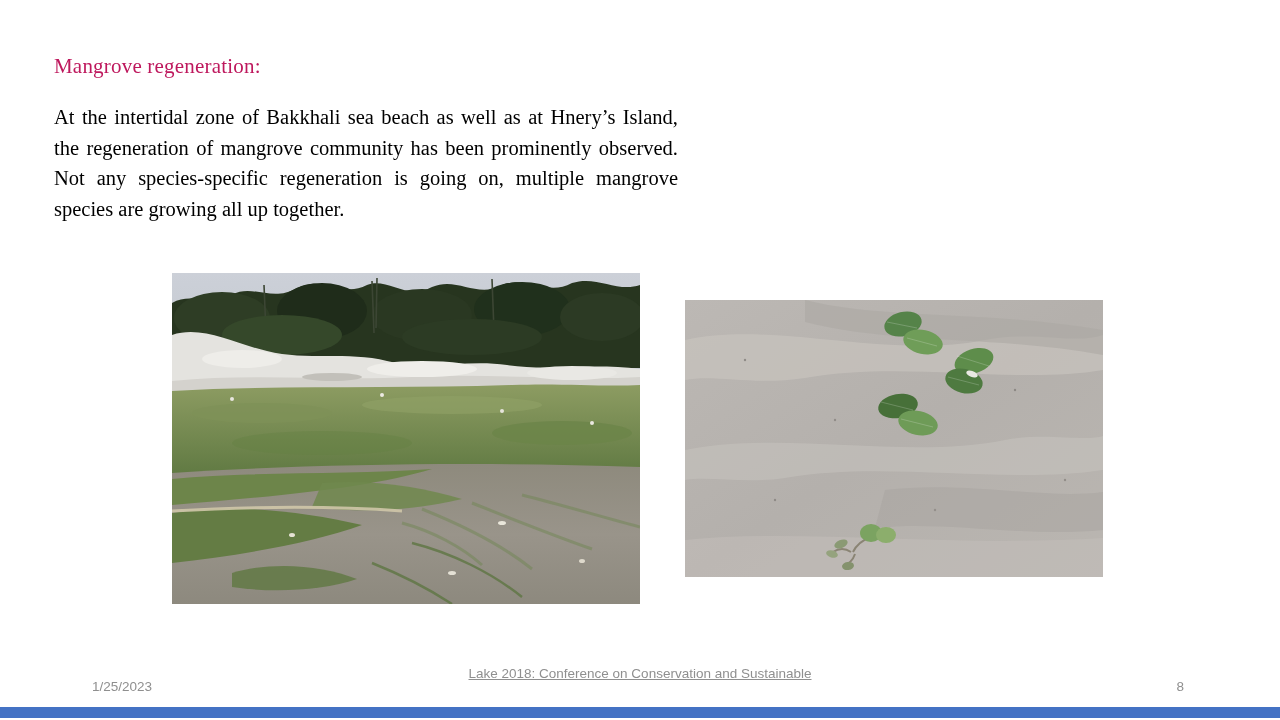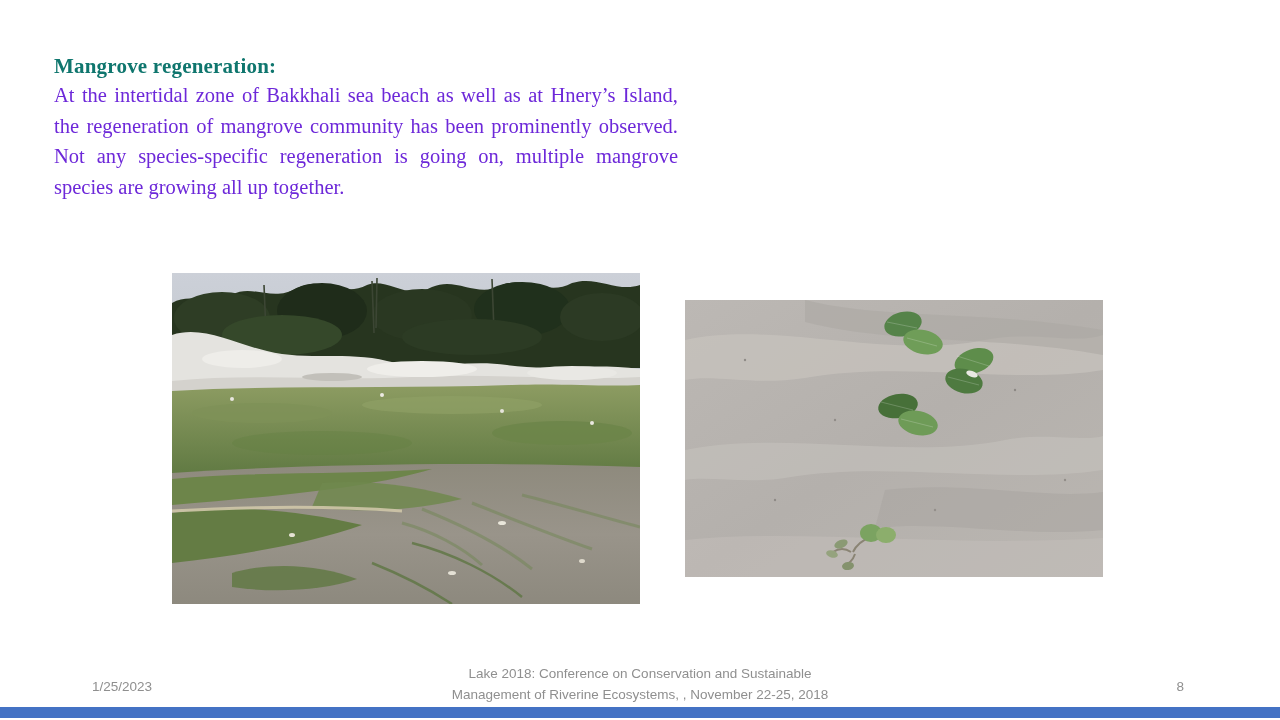--- a/index.html
+++ b/index.html
@@ -14,33 +14,33 @@
     background: #ffffff;
     overflow: hidden;
     font-family: "Liberation Serif", "DejaVu Serif", serif;
   }
   .slide-title {
     position: absolute;
     left: 54px;
     top: 52px;
     font-size: 21px;
     line-height: 28px;
-    font-weight: bold;
-    color: #0f766e;
+    font-weight: normal;
+    color: #be185d;
     letter-spacing: 0.2px;
   }
   .slide-body {
     position: absolute;
     left: 54px;
-    top: 80px;
+    top: 102px;
     width: 624px;
     margin: 0;
     font-size: 20.5px;
     line-height: 30.6px;
-    color: #6d28d9;
+    color: #000000;
     text-align: justify;
     text-justify: inter-word;
   }
   .photo {
     position: absolute;
     display: block;
   }
   .photo-left {
     left: 172px;
     top: 273px;
@@ -60,20 +60,21 @@
     font-size: 13.5px;
     color: #8f8f8f;
   }
   .footer-date { left: 92px; top: 679px; }
   .footer-center {
     left: 340px;
     top: 664px;
     width: 600px;
     text-align: center;
     line-height: 20.5px;
+    text-decoration: underline;
   }
   .footer-page { left: 1168px; top: 679px; width: 16px; text-align: right; }
   .accent-bar {
     position: absolute;
     left: 0;
     right: 0;
     bottom: 2px;
     height: 11px;
   }
 </style>
@@ -200,20 +201,19 @@
         <ellipse cx="147" cy="254" rx="6" ry="3.5" fill="#95a37e" transform="rotate(15 147 254)"></ellipse>
         <ellipse cx="163" cy="266" rx="6" ry="4" fill="#84926d" transform="rotate(-8 163 266)"></ellipse>
       </g>
     </svg>
   </div>
 
   <div class="footer-text footer-date">1/25/2023</div>
 
   <div class="footer-text footer-center">
     <div>Lake 2018: Conference on Conservation and Sustainable</div>
-    <div>Management of Riverine Ecosystems, , November 22-25, 2018</div>
   </div>
 
   <div class="footer-text footer-page">8</div>
 
   <div class="accent-bar" style="background-color: rgb(68, 114, 196);"></div>
 
 </div>
 
 </body></html>

